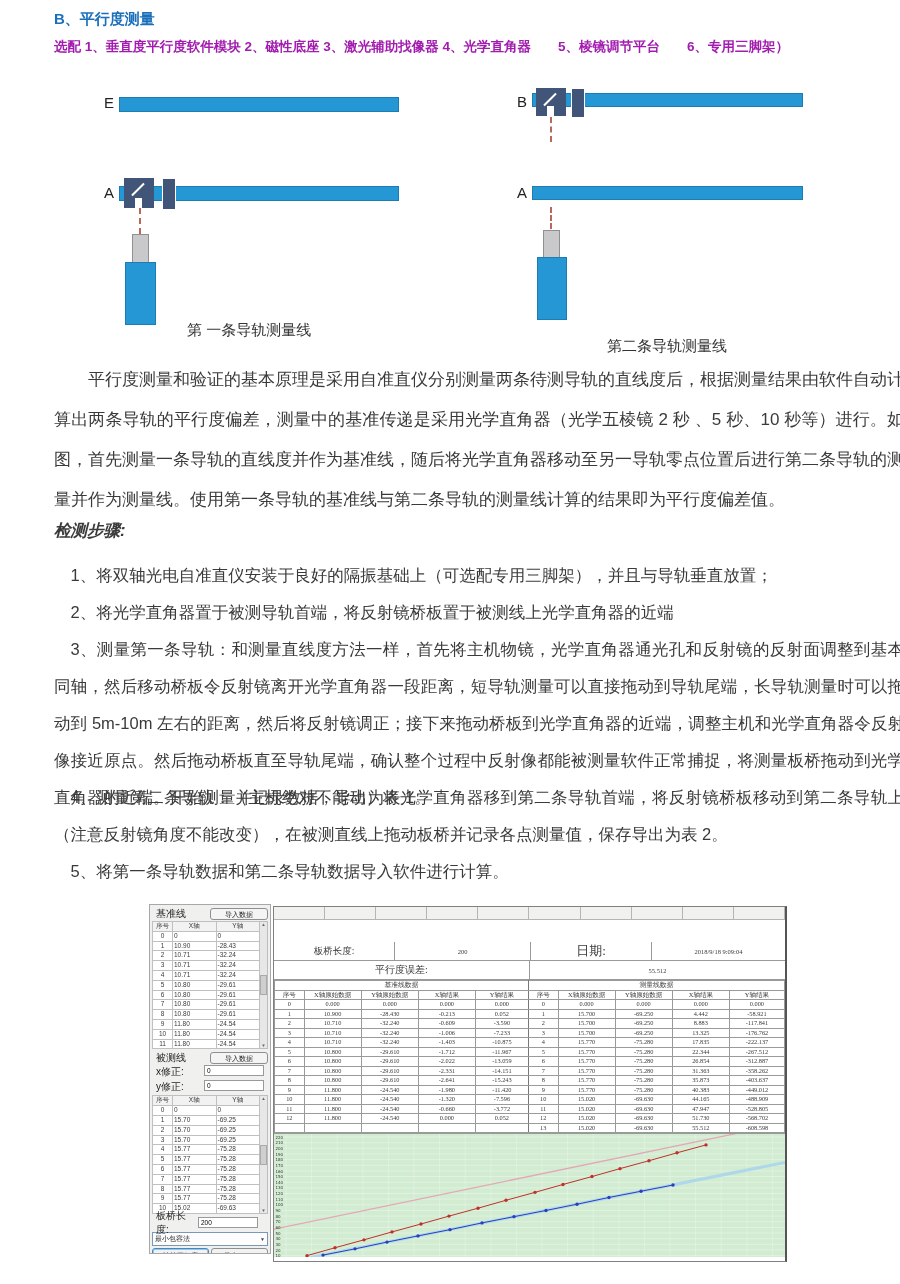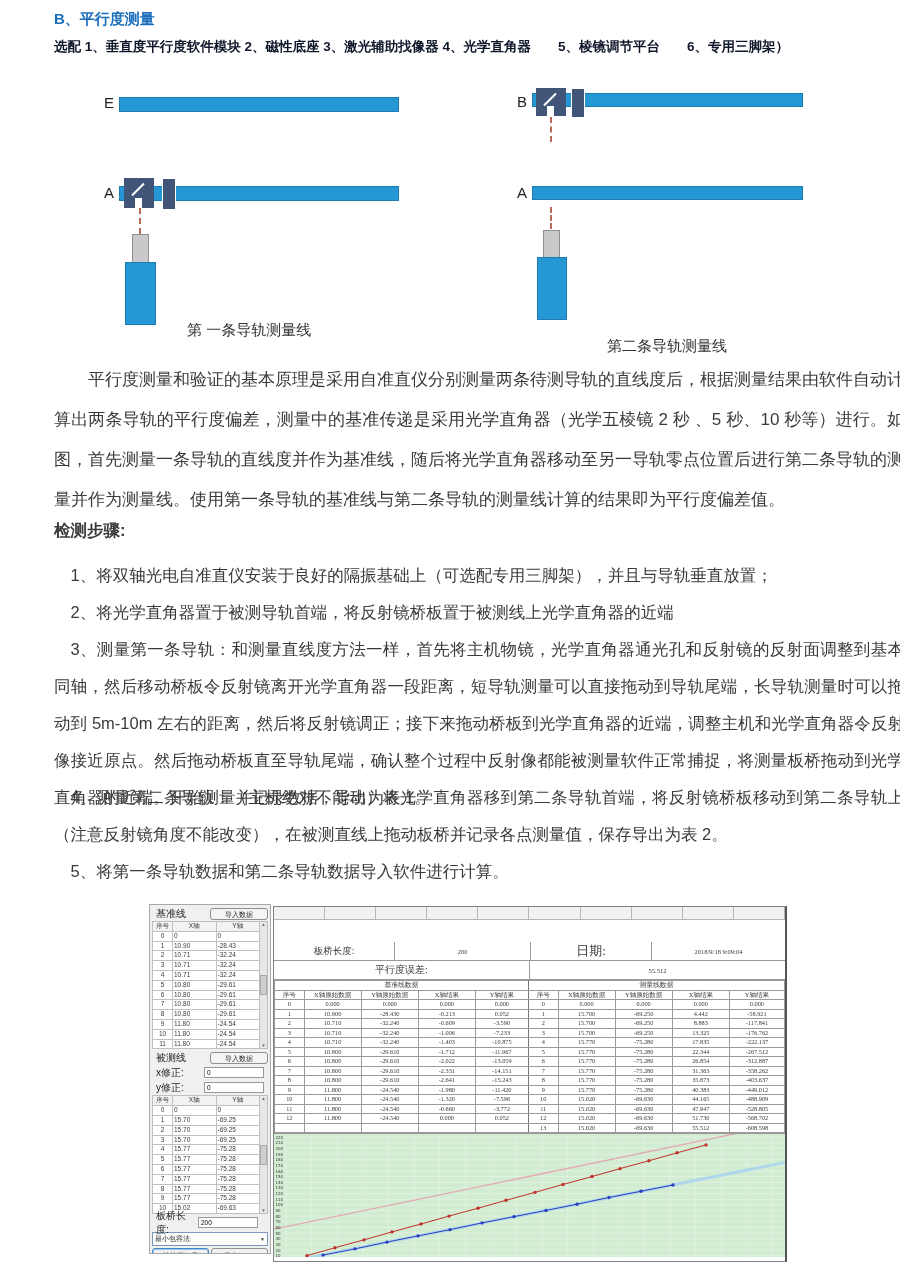--- a/index.html
+++ b/index.html
@@ -1,23 +1,23 @@
 <!DOCTYPE html>
 <html><head>
 <meta charset="utf-8">
 <style>
   html,body{margin:0;padding:0;background:#fff;}
   .page{position:relative;width:900px;height:1284px;background:#fff;overflow:hidden;
         font-family:"Liberation Sans",sans-serif;color:#3a3a3a;margin-left:29px;}
   
   .doc-heading{position:absolute;left:25px;top:10px;font-size:15px;font-weight:bold;color:#1b6fba;}
-  .doc-subtitle{position:absolute;left:25px;top:38px;font-size:13.5px;font-weight:bold;color:#0f172a;}
+  .doc-subtitle{position:absolute;left:25px;top:38px;font-size:13.5px;font-weight:bold;color:#a21caf;}
   .intro{position:absolute;left:25px;top:360px;width:850px;font-size:17px;line-height:40px;
          text-align:justify;text-indent:2em;margin:0;}
-  .steps-title{position:absolute;left:25px;top:520px;font-size:16.5px;font-weight:bold;margin:0;}
+  .steps-title{position:absolute;left:25px;top:520px;font-size:16.5px;font-weight:bold;margin:0;font-style:italic;}
   .step{position:absolute;left:25px;width:850px;font-size:16.5px;line-height:37px;
         text-align:justify;text-indent:1em;margin:0;}
   .step1{top:557px;} .step2{top:594px;} .step3{top:631px;} .step4{top:779px;} .step5{top:853px;}
   
   .diagram{position:absolute;left:0;top:85px;width:900px;height:275px;}
   .rail{position:absolute;height:13px;background:#2597d4;border:1px solid #1d7db3;}
   .rail-label{position:absolute;font-size:15px;color:#222;}
   .device{position:absolute;width:30px;height:30px;background:#415579;}
   .mirror{position:absolute;left:13px;top:3px;width:2px;height:17px;background:#fff;transform:rotate(45deg);}
   .slot{position:absolute;left:11px;bottom:0;width:7px;height:10px;background:#fff;}
@@ -38,21 +38,21 @@
   .lp table{border-collapse:collapse;table-layout:fixed;width:108px;background:#fff;}
   .lp th,.lp td{border:1px solid #c0c0c0;font-weight:normal;font-size:6.5px;height:8.8px;
                 line-height:8.8px;padding:0 1px;overflow:hidden;white-space:nowrap;}
   .lp th{background:#f2f2f2;text-align:center;}
   .lp td:first-child{text-align:center;width:18px;}
   .lp col.c-seq{width:20px;}
   .sbar{width:7px;background:#e7e7e7;border:1px solid #bdbdbd;border-left:none;
         display:flex;flex-direction:column;justify-content:space-between;align-items:center;
         font-size:4.5px;color:#666;}
   .sbar .thumb{width:5px;height:18px;background:#cfcfcf;border:1px solid #aaa;}
-  .corr-row{display:flex;align-items:center;height:15px;gap:20px;}
+  .corr-row{display:flex;align-items:flex-start;height:15px;gap:20px;}
   .corr-row .lp-label{width:28px;}
   .lp input{width:54px;height:9px;border:1px solid #999;font-size:6.5px;padding:0 2px;background:#fff;}
   .len-row{display:flex;align-items:center;height:14px;gap:4px;margin-top:2px;}
   .len-row .lp-label{width:38px;}
   .dropdown{display:flex;justify-content:space-between;align-items:center;height:12px;margin-top:2px;
             background:#fdfdfd;border:1px solid #7a96b8;font-size:7px;padding:0 2px;color:#222;}
   .dropdown .arr{font-size:5px;color:#444;}
   .btn-row{display:flex;justify-content:space-between;margin-top:2px;}
   .cmd-btn{width:57px;height:13px;font-size:7px;line-height:11px;text-align:center;
            background:#f2f2f2;border:1px solid #8f8f8f;border-radius:3px;color:#222;}

